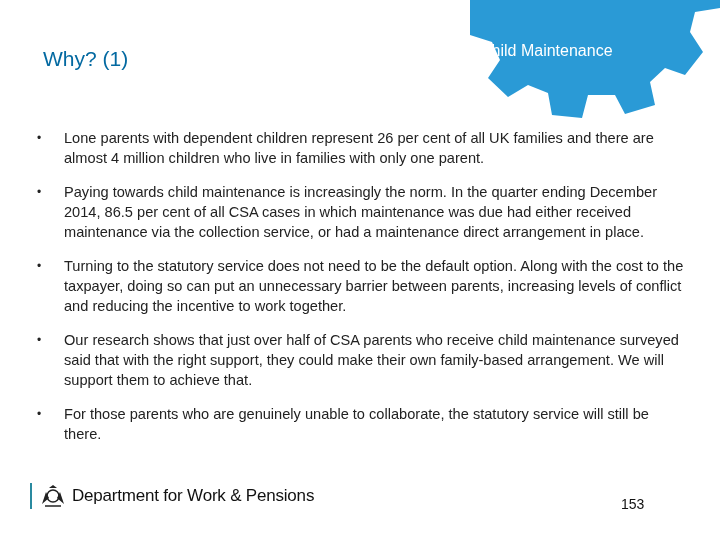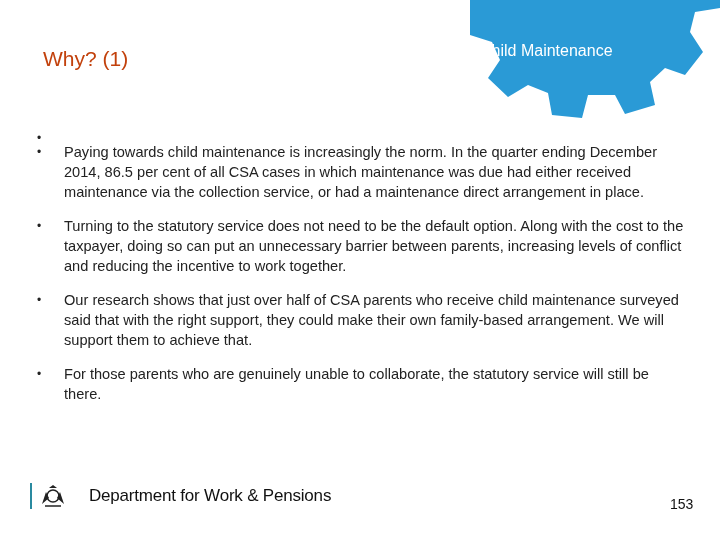--- a/index.html
+++ b/index.html
@@ -1,42 +1,42 @@
 <!DOCTYPE html>
 <html><head>
   <meta charset="utf-8">
   <style>
     html, body { margin: 0; padding: 0; background: #ffffff; }
     body { width: 720px; height: 540px; position: relative; overflow: hidden;
            font-family: "Liberation Sans", sans-serif; }
-    .title { position: absolute; left: 43px; top: 47px; font-size: 21px; color: #c2410c; text-align: center; }
+    .title { position: absolute; left: 43px; top: 47px; font-size: 21px; color: #0369a1; text-align: center; }
     .gear { position: absolute; left: 470px; top: 0; width: 250px; height: 120px; }
     .gear-label { position: absolute; left: 470px; top: 42px; width: 250px; text-align: left;
                   color: #ffffff; font-size: 16px; padding-left: 10px; box-sizing: border-box; }
     .bullets { position: absolute; left: 37px; top: 128px; width: 650px; margin: 0; padding: 0; list-style: none; }
     .bullets li { position: relative; padding-left: 27px; font-size: 14.6px; line-height: 20px; color: #222; margin-bottom: 14px; }
     .bullets li .dot { position: absolute; left: 0; top: 0; font-size: 12px; }
     .footer-logo { position: absolute; left: 30px; top: 483px; display: flex; align-items: center; }
     .logo-bar { width: 2px; height: 26px; background: #2a8aa0; margin-right: 8px; }
     .crest { width: 26px; height: 24px; margin-right: 6px; }
-    .dept-name { font-size: 17px; color: #111; letter-spacing: -0.2px; margin-left: 17px; }
-    .page-num { position: absolute; left: 670px; top: 496px; font-size: 14px; color: #111; }
+    .dept-name { font-size: 17px; color: #111; letter-spacing: -0.2px; }
+    .page-num { position: absolute; left: 621px; top: 496px; font-size: 14px; color: #111; }
   </style>
 </head>
 <body>
 
 <div class="title">Why? (1)</div>
 
 <svg class="gear" viewBox="0 0 250 120">
   <path fill="#2a9ad6" d="M0,0 L250,0 L250,8 L225,12 L220,32 L233,52 L215,75 L195,68 L180,82 L185,105 L155,114 L145,95 L118,95 L112,118 L82,115 L78,93 L58,85 L38,97 L18,78 L30,60 L22,42 L0,35 Z"></path>
 </svg>
 <div class="gear-label">Child Maintenance</div>
 
 <ul class="bullets">
-  <li><span class="dot">•</span></li>
+  <li><span class="dot">•</span><span>Lone parents with dependent children represent 26 per cent of all UK families and there are almost 4 million children who live in families with only one parent.</span></li>
   <li><span class="dot">•</span><span>Paying towards child maintenance is increasingly the norm. In the quarter ending December 2014, 86.5 per cent of all CSA cases in which maintenance was due had either received maintenance via the collection service, or had a maintenance direct arrangement in place.</span></li>
   <li><span class="dot">•</span><span>Turning to the statutory service does not need to be the default option. Along with the cost to the taxpayer, doing so can put an unnecessary barrier between parents, increasing levels of conflict and reducing the incentive to work together.</span></li>
   <li><span class="dot">•</span><span>Our research shows that just over half of CSA parents who receive child maintenance surveyed said that with the right support, they could make their own family-based arrangement. We will support them to achieve that.</span></li>
   <li><span class="dot">•</span><span>For those parents who are genuinely unable to collaborate, the statutory service will still be there.</span></li>
 </ul>
 
 <div class="footer-logo">
   <div class="logo-bar"></div>
   <svg class="crest" viewBox="0 0 26 24">
     <circle cx="13" cy="12" r="6" fill="none" stroke="#222" stroke-width="1.5"></circle>

